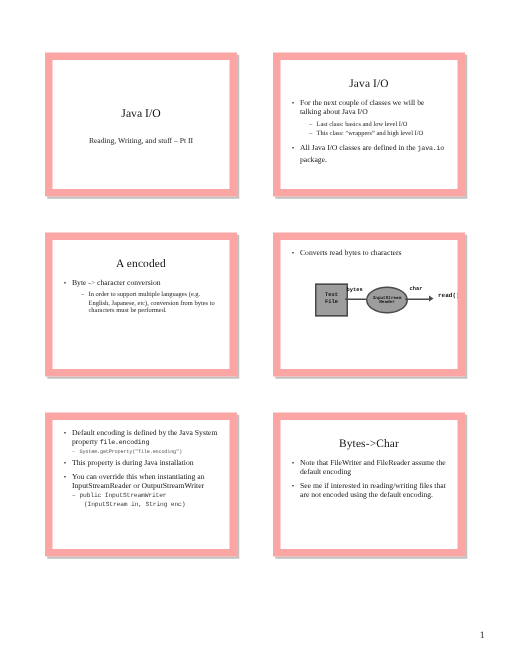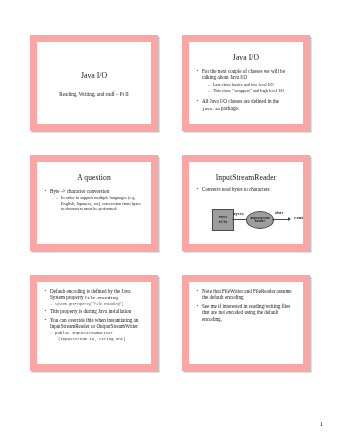--- a/index.html
+++ b/index.html
@@ -27,21 +27,21 @@
     width: 280px;
     display: flex;
     flex-wrap: wrap;
     gap: 24px 24px;
   }
   .slide {
     width: 128px;
     height: 96px;
     box-sizing: border-box;
     background: #ffffff;
-    border: 7px solid #fca5a5;
+    border: 5px solid #fca5a5;
     box-shadow: 1.5px 1.5px 0 rgba(120,120,120,0.45);
     padding: 6px 7px 4px 7px;
     position: relative;
     overflow: hidden;
   }
   .slide-title {
     text-align: center;
     font-size: 7.6px;
     line-height: 9px;
     letter-spacing: 0.1px;
@@ -254,33 +254,32 @@
             <li>This class: “wrappers” and high level I/O</li>
           </ul>
         </li>
         <li class="lvl1" style="margin-top:5px;">
           <span>All Java I/O classes are defined in the </span><span class="mono">java.io</span><span> package.</span>
         </li>
       </ul>
     </div>
 
     <div class="slide">
-      <div class="slide-title">A question</div>
+      <div class="slide-title">A encoded</div>
       <ul class="bullets">
         <li class="lvl1">
           <span>Byte -&gt; character conversion</span>
           <ul class="sub">
             <li>In order to support multiple languages (e.g. English, Japanese, etc), conversion from bytes to characters must be performed.</li>
           </ul>
         </li>
       </ul>
     </div>
 
     <div class="slide">
-      <div class="slide-title small-gap">InputStreamReader</div>
       <ul class="bullets">
         <li class="lvl1">Converts read bytes to characters</li>
       </ul>
       <div class="diagram">
         <div class="dg-box">
           <span>Text</span>
           <span>File</span>
         </div>
         <div class="dg-line l1"></div>
         <div class="dg-label bytes">bytes</div>
@@ -306,20 +305,21 @@
         <li class="lvl1">This property is during Java installation</li>
         <li class="lvl1" style="margin-bottom:1px;">You can override this when instantiating an InputStreamReader or OutputStreamWriter</li>
       </ul>
       <div class="code-block">
         <span class="dash">–</span><span>public InputStreamWriter</span>
         <span class="indent2">(InputStream in, String enc)</span>
       </div>
     </div>
 
     <div class="slide">
+      <div class="slide-title">Bytes-&gt;Char</div>
       <ul class="bullets">
         <li class="lvl1">Note that FileWriter and FileReader assume the default encoding</li>
         <li class="lvl1">See me if interested in reading/writing files that are not encoded using the default encoding.</li>
       </ul>
     </div>
 
   </div>
 
   <div class="page-number">1</div>
 </div>

